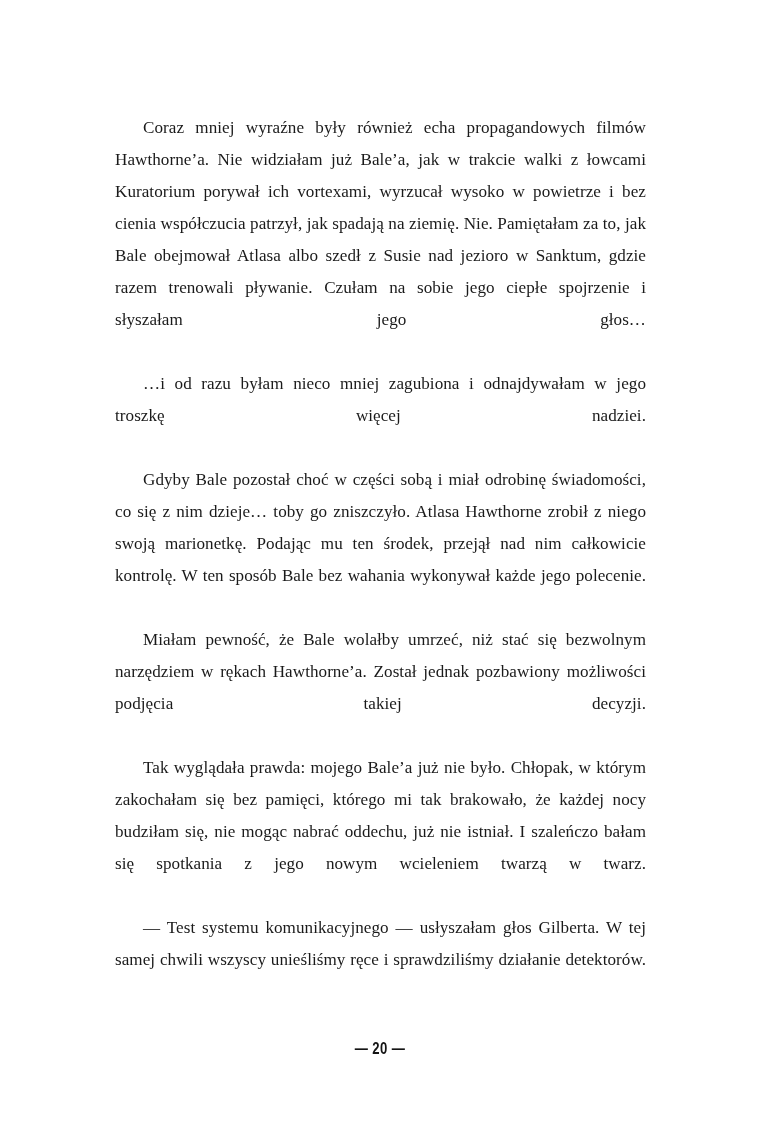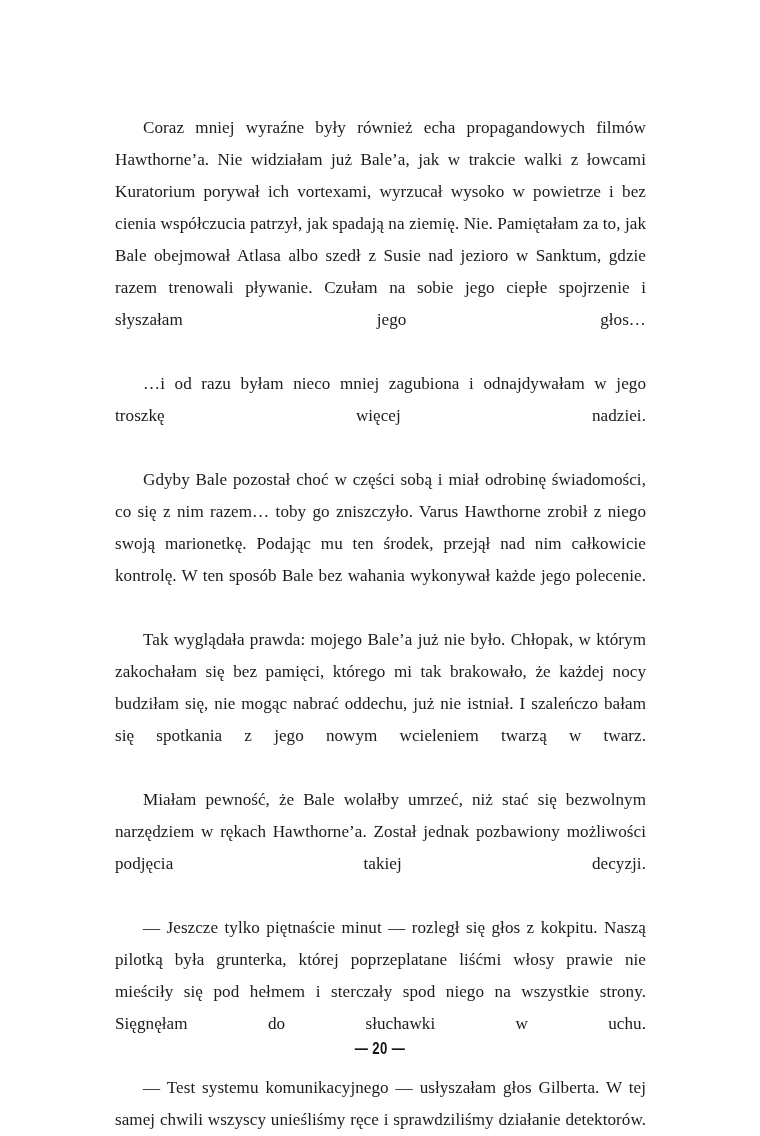--- a/index.html
+++ b/index.html
@@ -69,22 +69,21 @@
   }
 </style>
 </head>
 <body>
 
 <div id="page">
 
   <div id="text-block">
     <p class="para">Coraz mniej wyraźne były również echa propagandowych filmów Hawthorne’a. Nie widziałam już Bale’a, jak w trakcie walki z łowcami Kuratorium porywał ich vortexami, wyrzucał wysoko w powietrze i bez cienia współczucia patrzył, jak spadają na ziemię. Nie. Pamiętałam za to, jak Bale obejmował Atlasa albo szedł z Susie nad jezioro w Sanktum, gdzie razem trenowali pływanie. Czułam na sobie jego ciepłe spojrzenie i słyszałam jego głos…</p>
     <p class="para">…i od razu byłam nieco mniej zagubiona i odnajdywałam w jego troszkę więcej nadziei.</p>
-    <p class="para">Gdyby Bale pozostał choć w części sobą i miał odrobinę świadomości, co się z nim razem… toby go zniszczyło. Varus Hawthorne zrobił z niego swoją marionetkę. Podając mu ten środek, przejął nad nim całkowicie kontrolę. W ten sposób Bale bez wahania wykonywał każde jego polecenie.</p>
+    <p class="para">Gdyby Bale pozostał choć w części sobą i miał odrobinę świadomości, co się z nim dzieje… toby go zniszczyło. Atlasa Hawthorne zrobił z niego swoją marionetkę. Podając mu ten środek, przejął nad nim całkowicie kontrolę. W ten sposób Bale bez wahania wykonywał każde jego polecenie.</p>
+    <p class="para">Miałam pewność, że Bale wolałby umrzeć, niż stać się bezwolnym narzędziem w rękach Hawthorne’a. Został jednak pozbawiony możliwości podjęcia takiej decyzji.</p>
     <p class="para">Tak wyglądała prawda: mojego Bale’a już nie było. Chłopak, w którym zakochałam się bez pamięci, którego mi tak brakowało, że każdej nocy budziłam się, nie mogąc nabrać oddechu, już nie istniał. I szaleńczo bałam się spotkania z jego nowym wcieleniem twarzą w twarz.</p>
-    <p class="para">Miałam pewność, że Bale wolałby umrzeć, niż stać się bezwolnym narzędziem w rękach Hawthorne’a. Został jednak pozbawiony możliwości podjęcia takiej decyzji.</p>
-    <p class="para">— Jeszcze tylko piętnaście minut — rozległ się głos z kokpitu. Naszą pilotką była grunterka, której poprzeplatane liśćmi włosy prawie nie mieściły się pod hełmem i sterczały spod niego na wszystkie strony. Sięgnęłam do słuchawki w uchu.</p>
     <p class="para">— Test systemu komunikacyjnego — usłyszałam głos Gilberta. W tej samej chwili wszyscy unieśliśmy ręce i sprawdziliśmy działanie detektorów.</p>
   </div>
 
   <div id="page-number">— 20 —</div>
 
 </div>
 
 </body></html>

